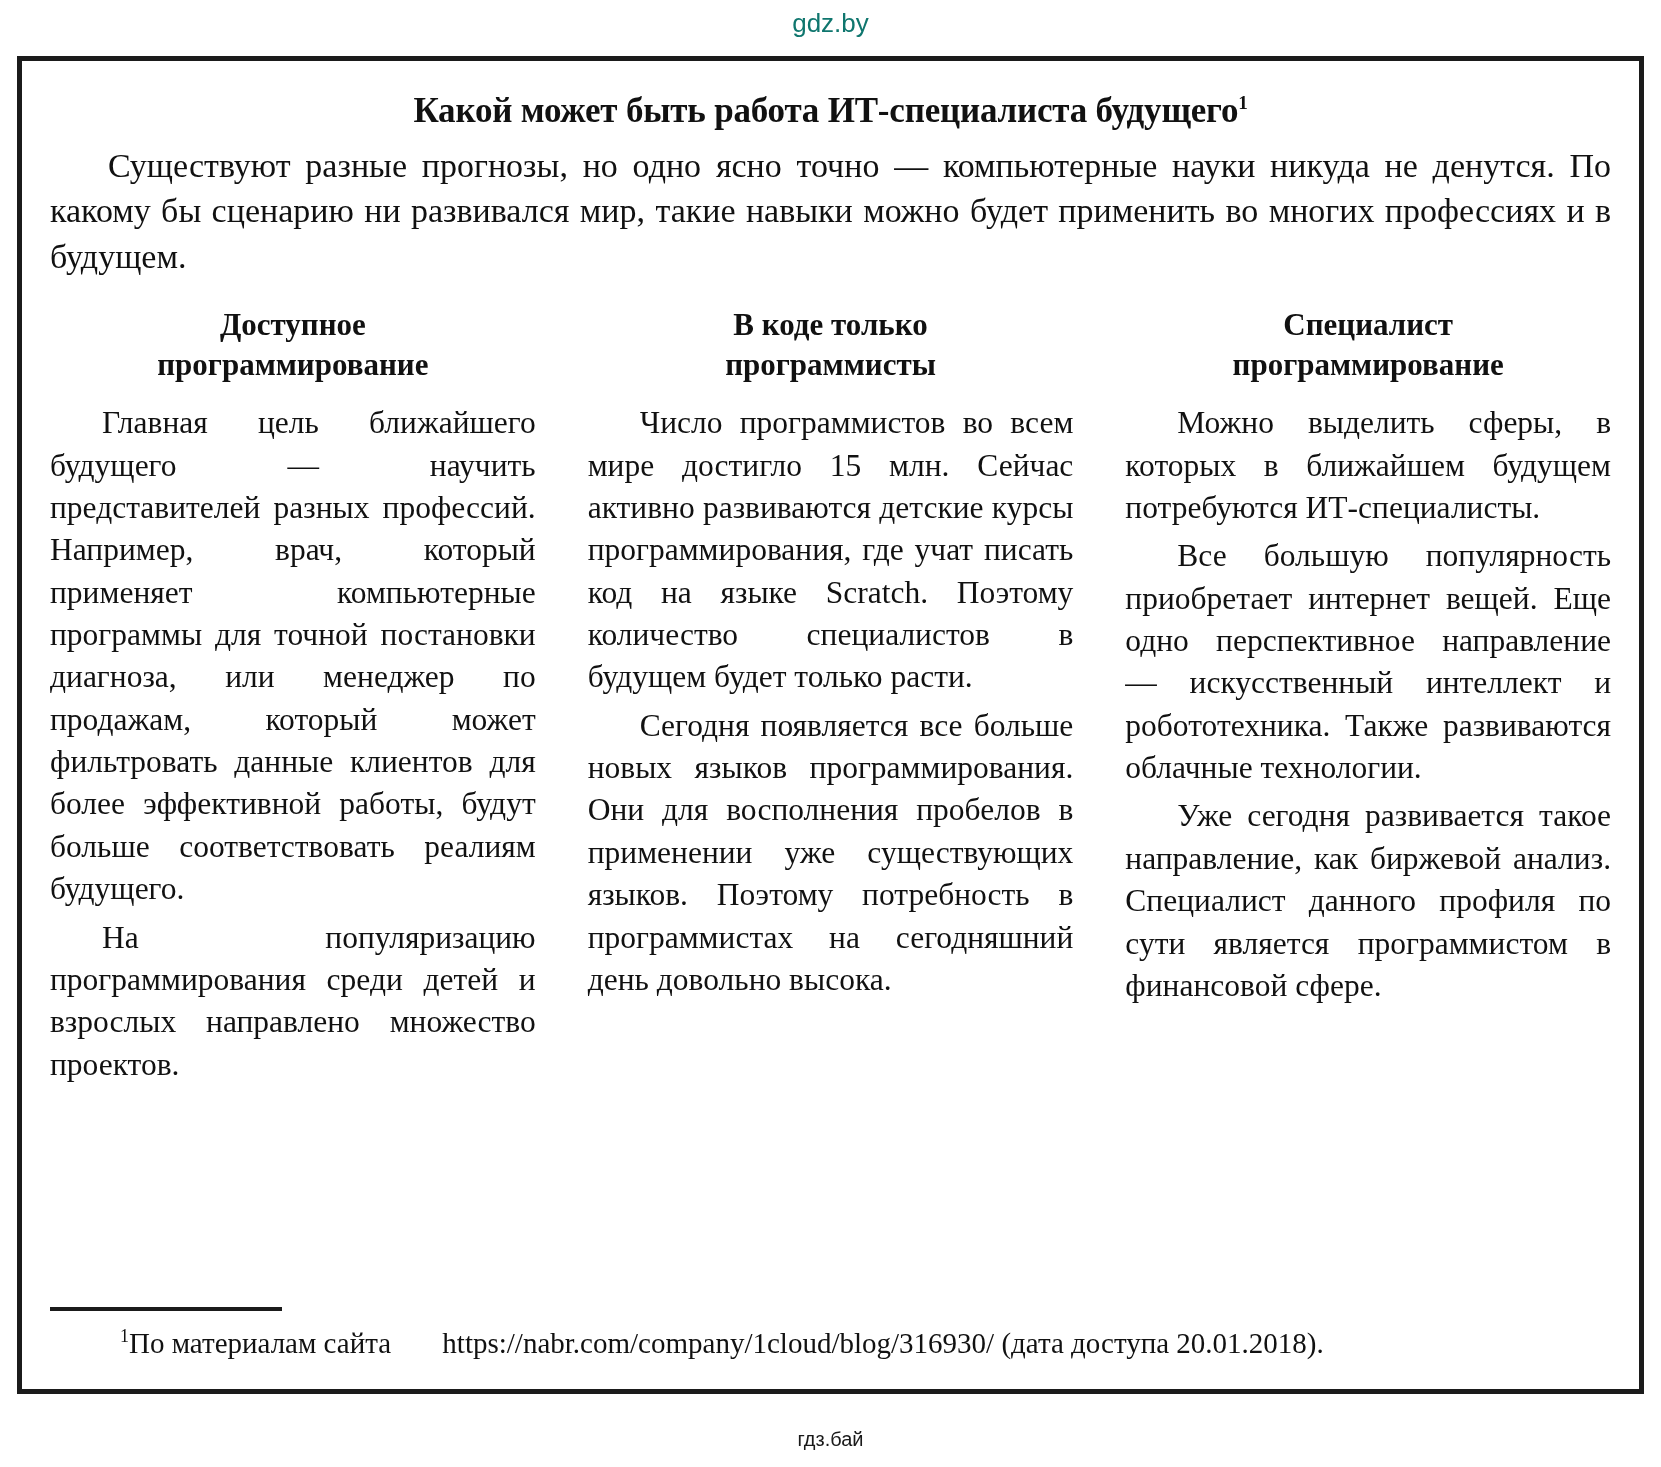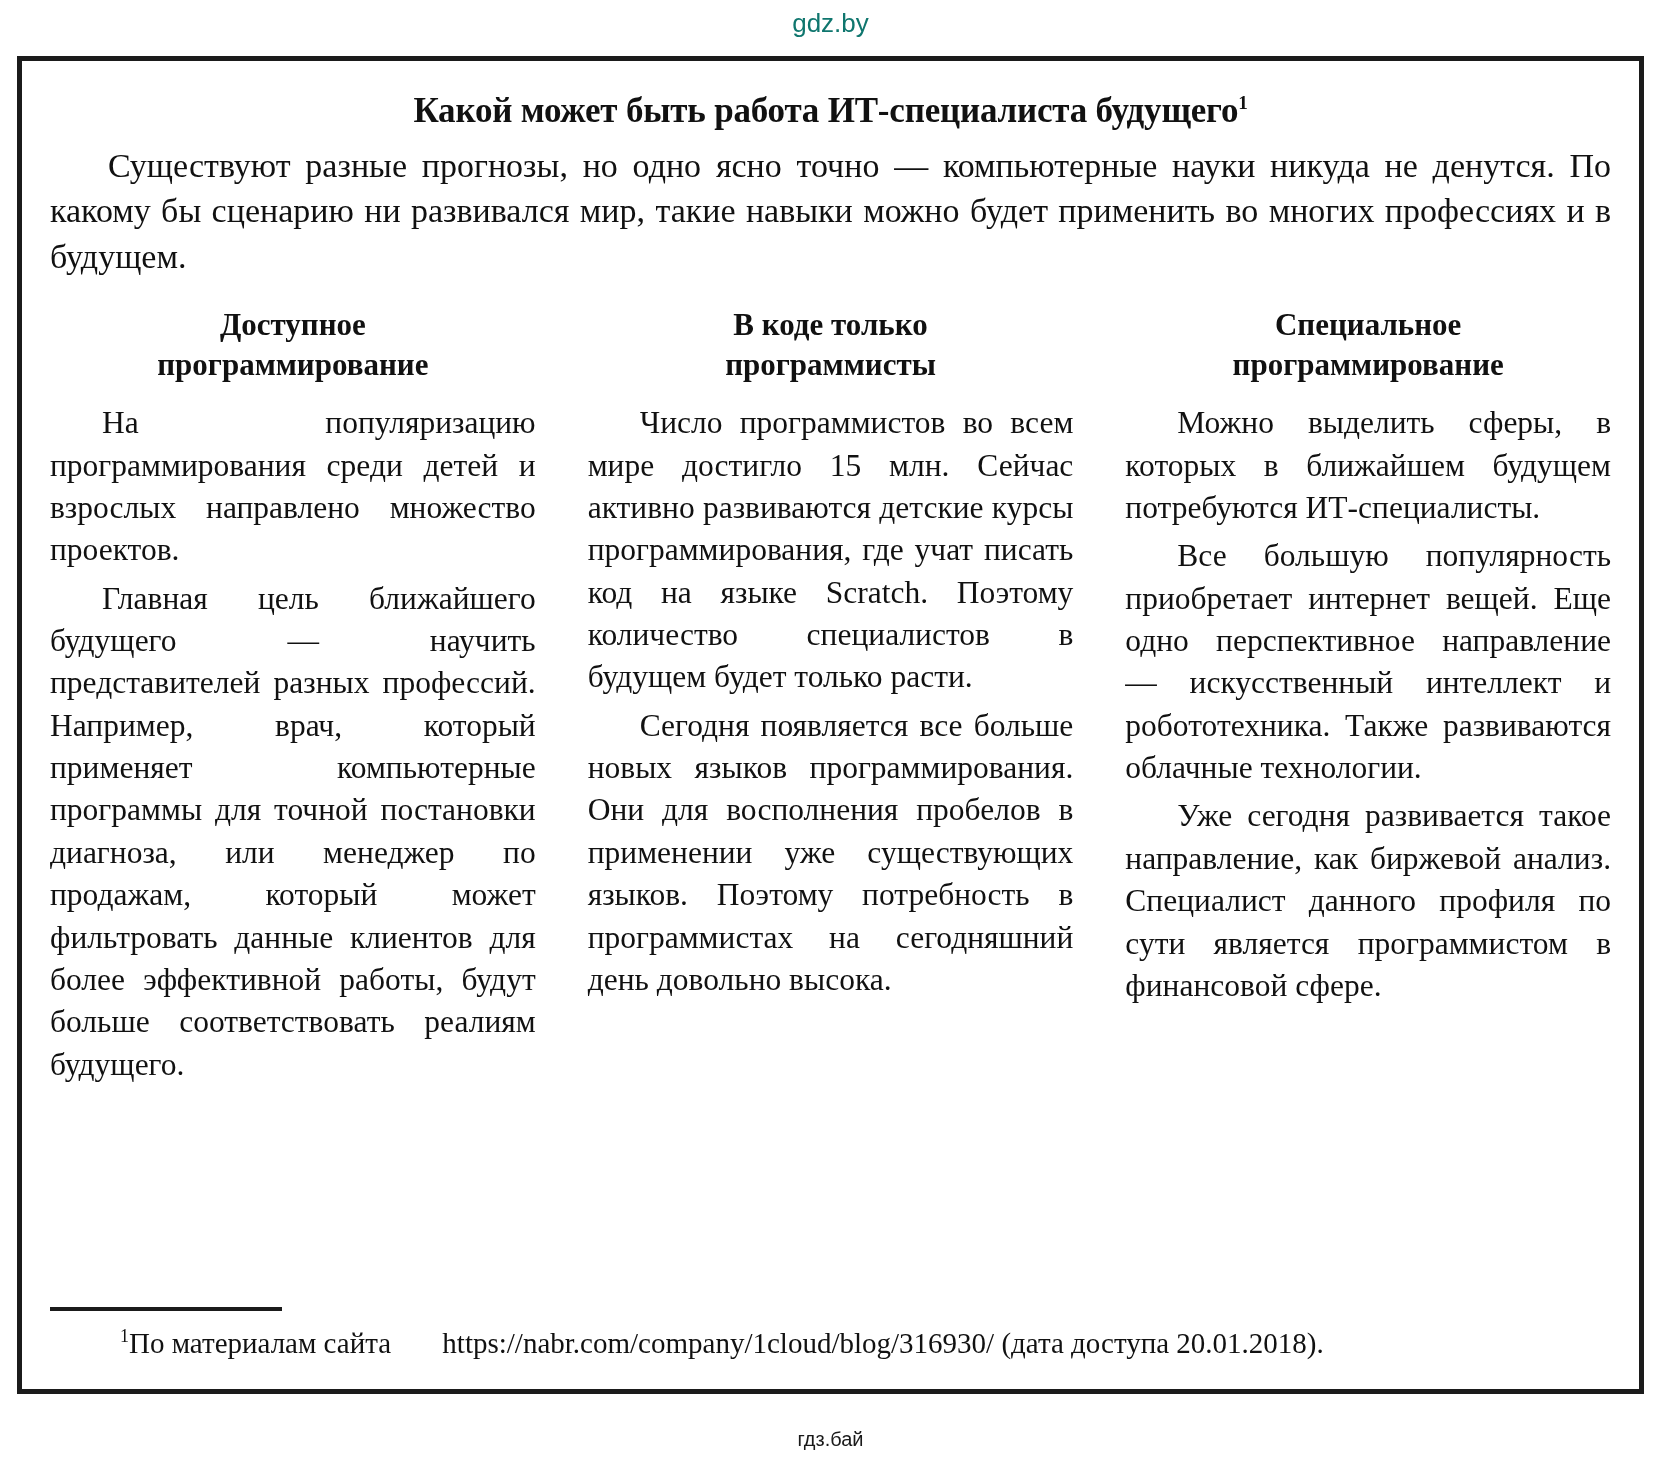--- a/index.html
+++ b/index.html
@@ -150,39 +150,39 @@
     <p class="intro">Существуют разные прогнозы, но одно ясно точно — компьютерные науки никуда не денутся. По какому бы сценарию ни развивался мир, такие навыки можно будет применить во многих профессиях и в будущем.</p>
 
     <div class="columns">
 
       <div class="col">
         <div class="col-head">
           <div>Доступное</div>
           <div>программирование</div>
         </div>
         <div class="col-body">
+          <p>Главная цель ближайшего будущего — научить представителей разных профессий. Например, врач, который применяет компьютерные программы для точной постановки диагноза, или менеджер по продажам, который может фильтровать данные клиентов для более эффективной работы, будут больше соответствовать реалиям будущего.</p>
           <p>На популяризацию программирования среди детей и взрослых направлено множество проектов.</p>
-          <p>Главная цель ближайшего будущего — научить представителей разных профессий. Например, врач, который применяет компьютерные программы для точной постановки диагноза, или менеджер по продажам, который может фильтровать данные клиентов для более эффективной работы, будут больше соответствовать реалиям будущего.</p>
         </div>
       </div>
 
       <div class="col">
         <div class="col-head">
           <div>В коде только</div>
           <div>программисты</div>
         </div>
         <div class="col-body">
           <p>Число программистов во всем мире достигло 15 млн. Сейчас активно развиваются детские курсы программирования, где учат писать код на языке Scratch. Поэтому количество специалистов в будущем будет только расти.</p>
           <p>Сегодня появляется все больше новых языков программирования. Они для восполнения пробелов в применении уже существующих языков. Поэтому потребность в программистах на сегодняшний день довольно высока.</p>
         </div>
       </div>
 
       <div class="col">
         <div class="col-head">
-          <div>Специальное</div>
+          <div>Специалист</div>
           <div>программирование</div>
         </div>
         <div class="col-body">
           <p>Можно выделить сферы, в которых в ближайшем будущем потребуются ИТ-специалисты.</p>
           <p>Все большую популярность приобретает интернет вещей. Еще одно перспективное направление — искусственный интеллект и робототехника. Также развиваются облачные технологии.</p>
           <p>Уже сегодня развивается такое направление, как биржевой анализ. Специалист данного профиля по сути является программистом в финансовой сфере.</p>
         </div>
       </div>
 
     </div>

